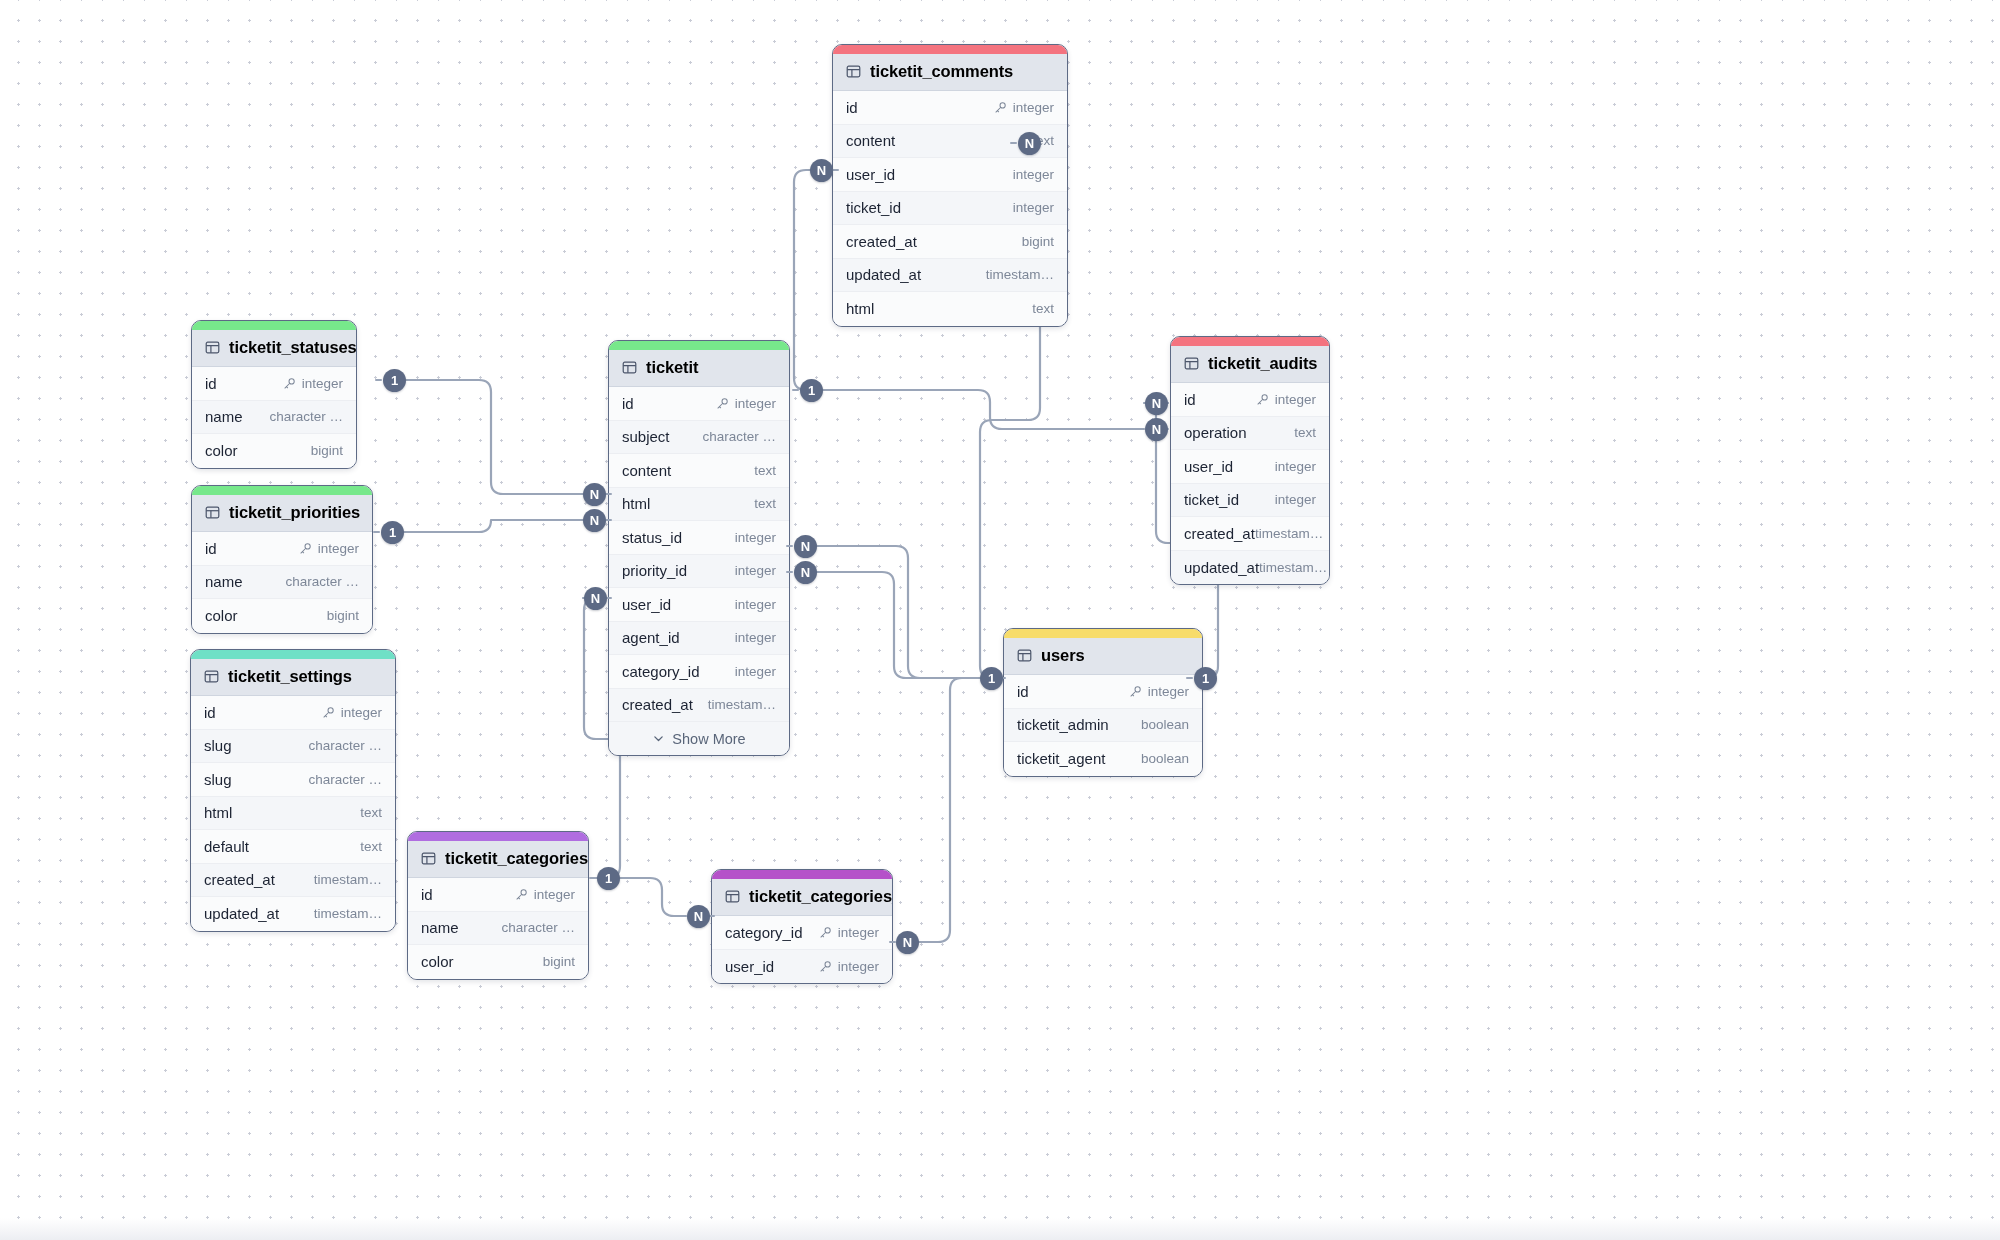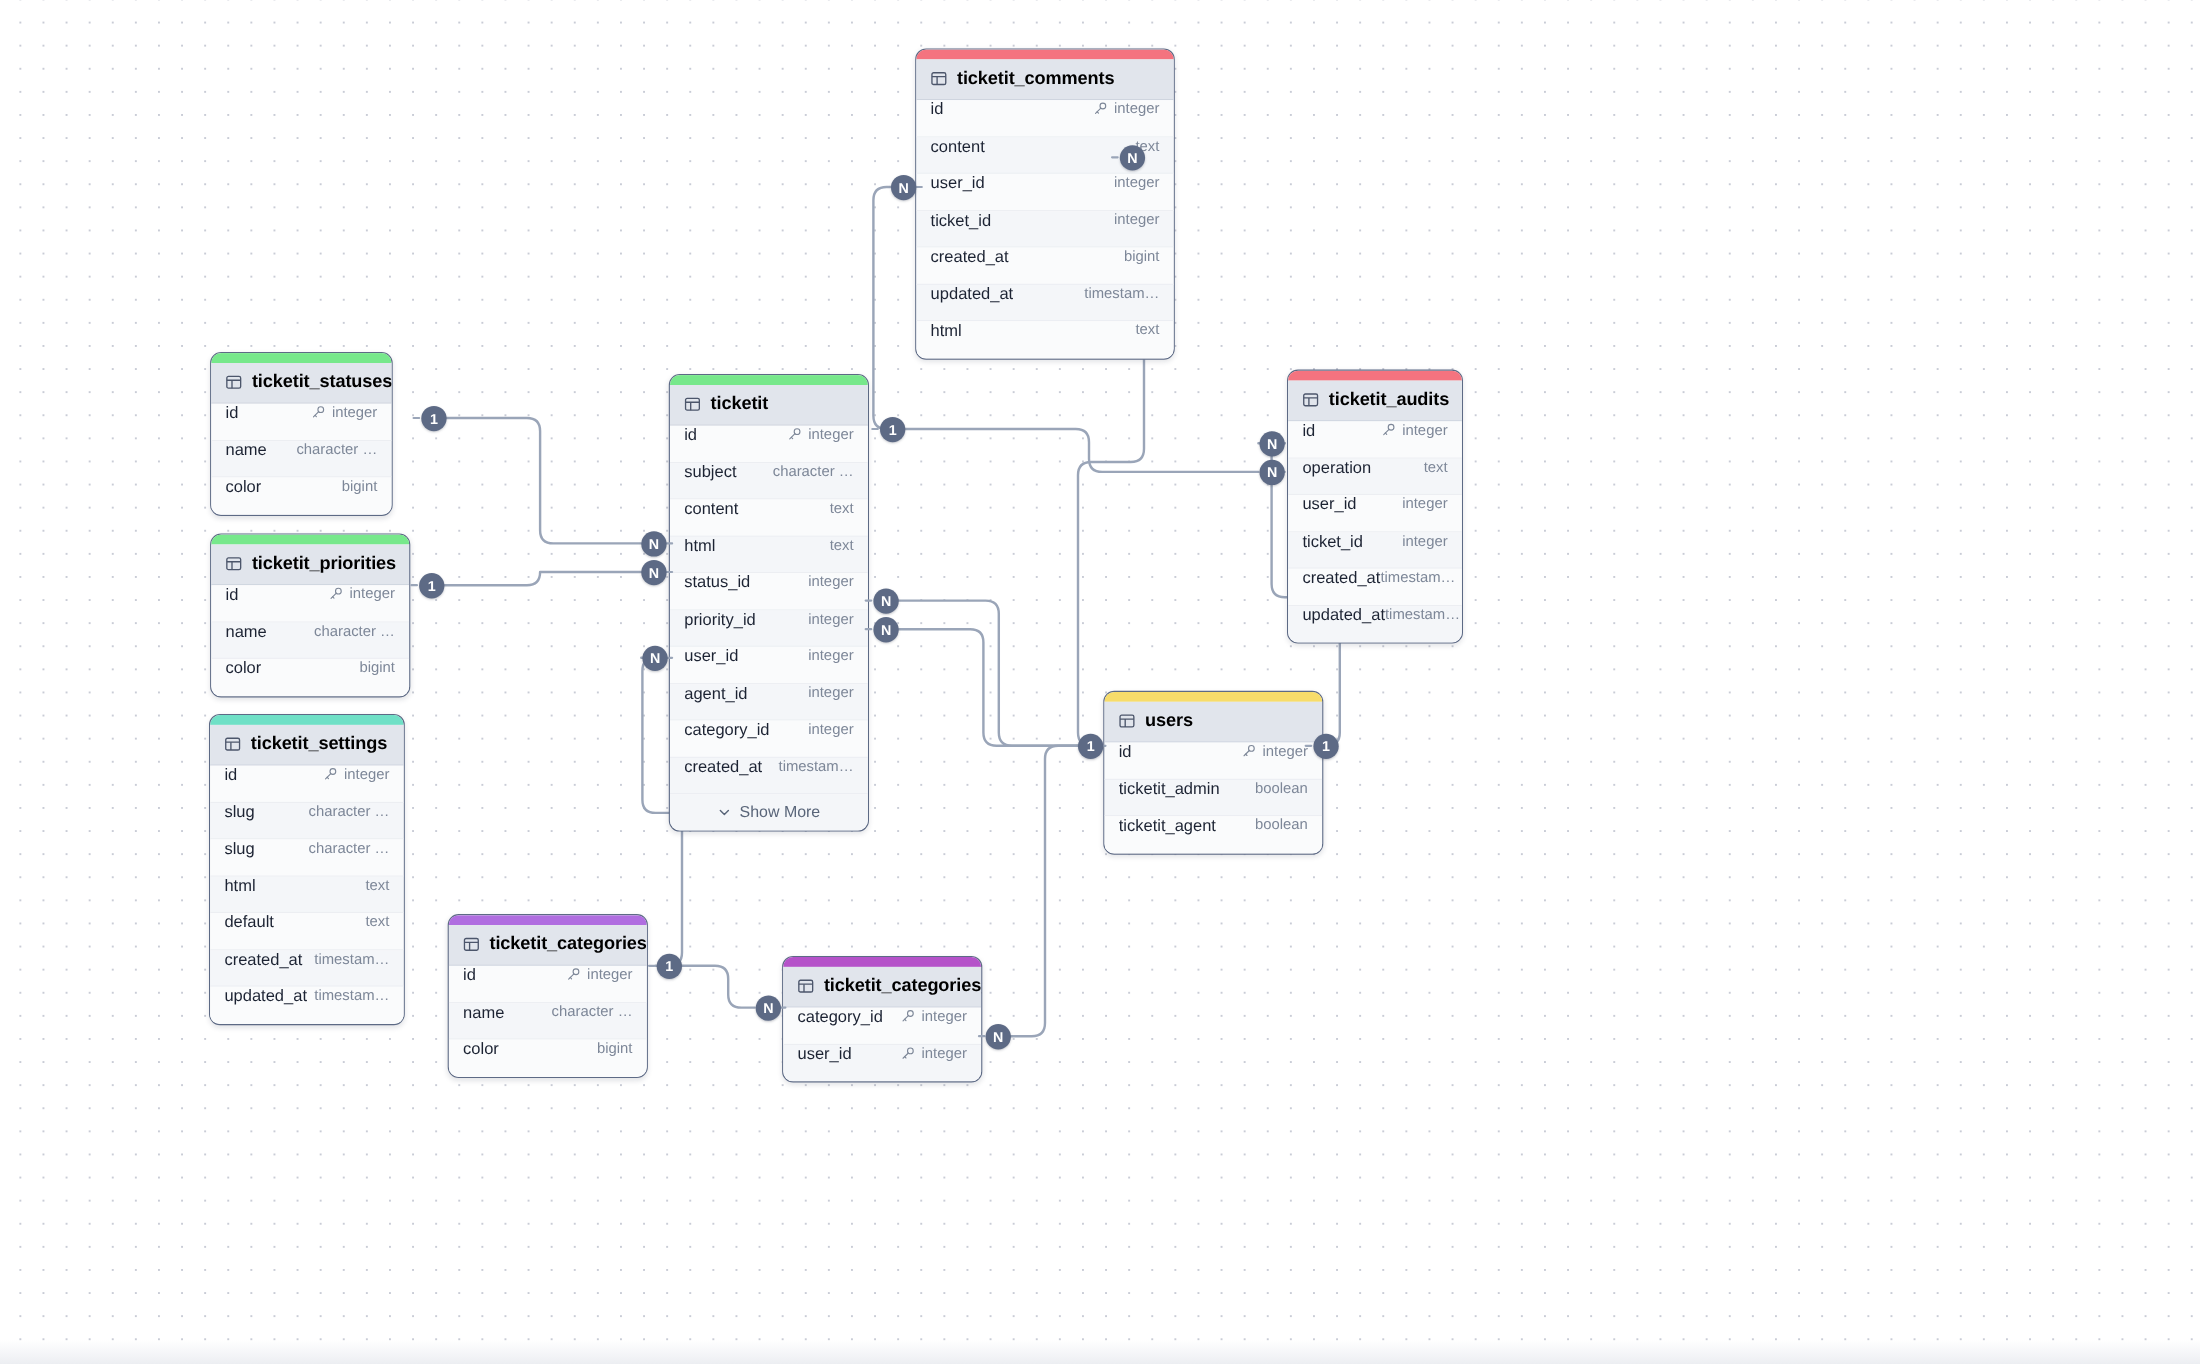--- a/index.html
+++ b/index.html
@@ -74,21 +74,21 @@
     font-size: 16.5px;
     font-weight: bold;
     color: #000000;
     letter-spacing: -0.1px;
     white-space: nowrap;
   }
   .tbl-icon { flex: 0 0 auto; display: block; }
 
   .row {
     display: flex;
-    align-items: flex-start;
+    align-items: center;
     justify-content: space-between;
     padding: 0 13px;
     height: 33.5px;
     border-bottom: 1px solid #eceef2;
     background: #fafbfc;
   }
   .row:nth-child(even) { background: #f4f6f9; }
   .row:last-child { border-bottom: none; }
   .col-name {
     font-size: 15px;
@@ -440,21 +440,21 @@
         </div>
         <div class="show-more">
           <span>
             <svg class="chev" width="13" height="13" viewBox="0 0 16 16" fill="none" stroke="#596579" stroke-width="1.6" stroke-linecap="round" stroke-linejoin="round">
               <polyline points="3.5,6 8,10.5 12.5,6"></polyline>
             </svg>
           </span>
           <span>Show More</span>
         </div>
       </div>
-      <div class="tbl" style="left: 190px; top: 649px; width: 178px;">
+      <div class="tbl" style="left: 190px; top: 649px; width: 206px;">
         <div class="tbl-accent" style="background: rgb(111, 224, 198);"></div>
         <div class="tbl-head">
           <span>
             <svg class="tbl-icon" width="15" height="15" viewBox="0 0 16 16" fill="none" stroke="#4c566b" stroke-width="1.3">
               <rect x="1.3" y="2.3" width="13.4" height="11.4" rx="1.6"></rect>
               <line x1="1.3" y1="6.1" x2="14.7" y2="6.1"></line>
               <line x1="6.3" y1="6.1" x2="6.3" y2="13.7"></line>
             </svg>
           </span>
           <span class="tbl-name">ticketit_settings</span>

